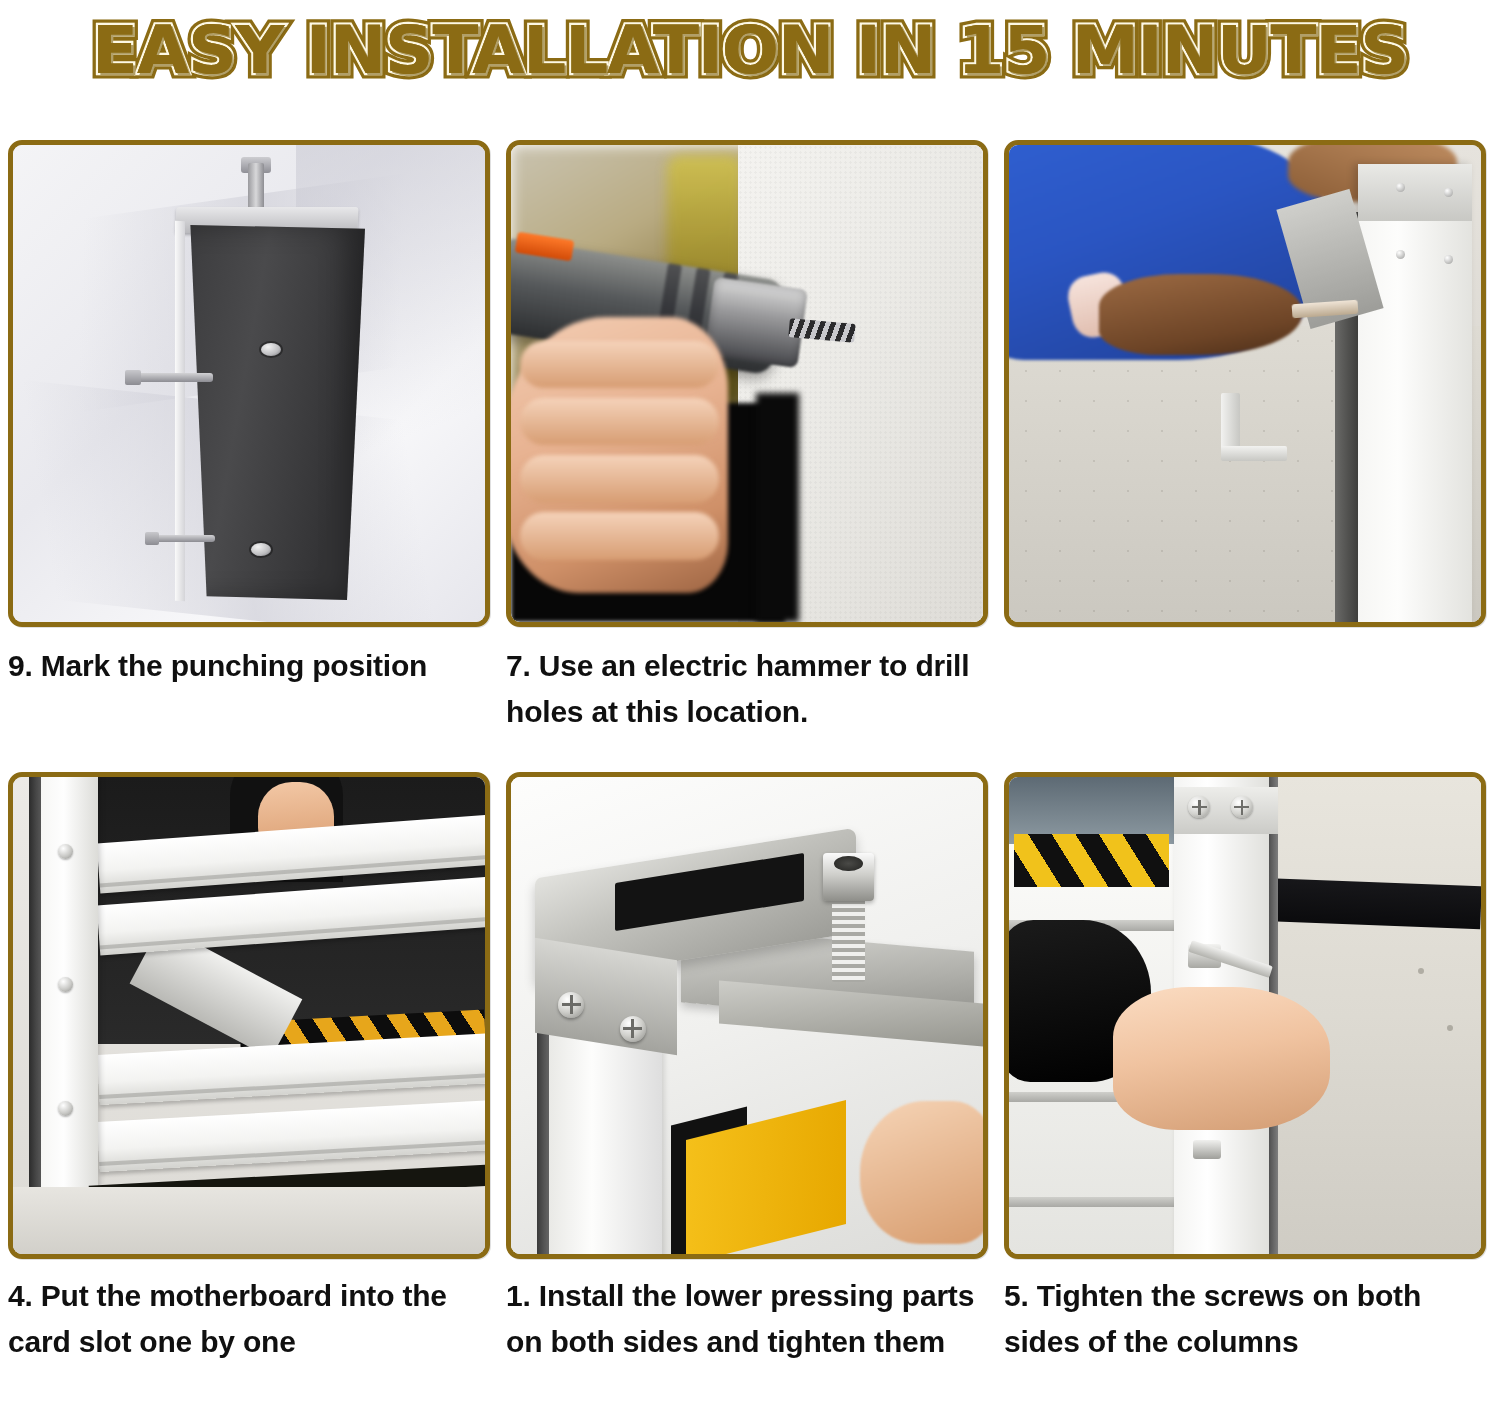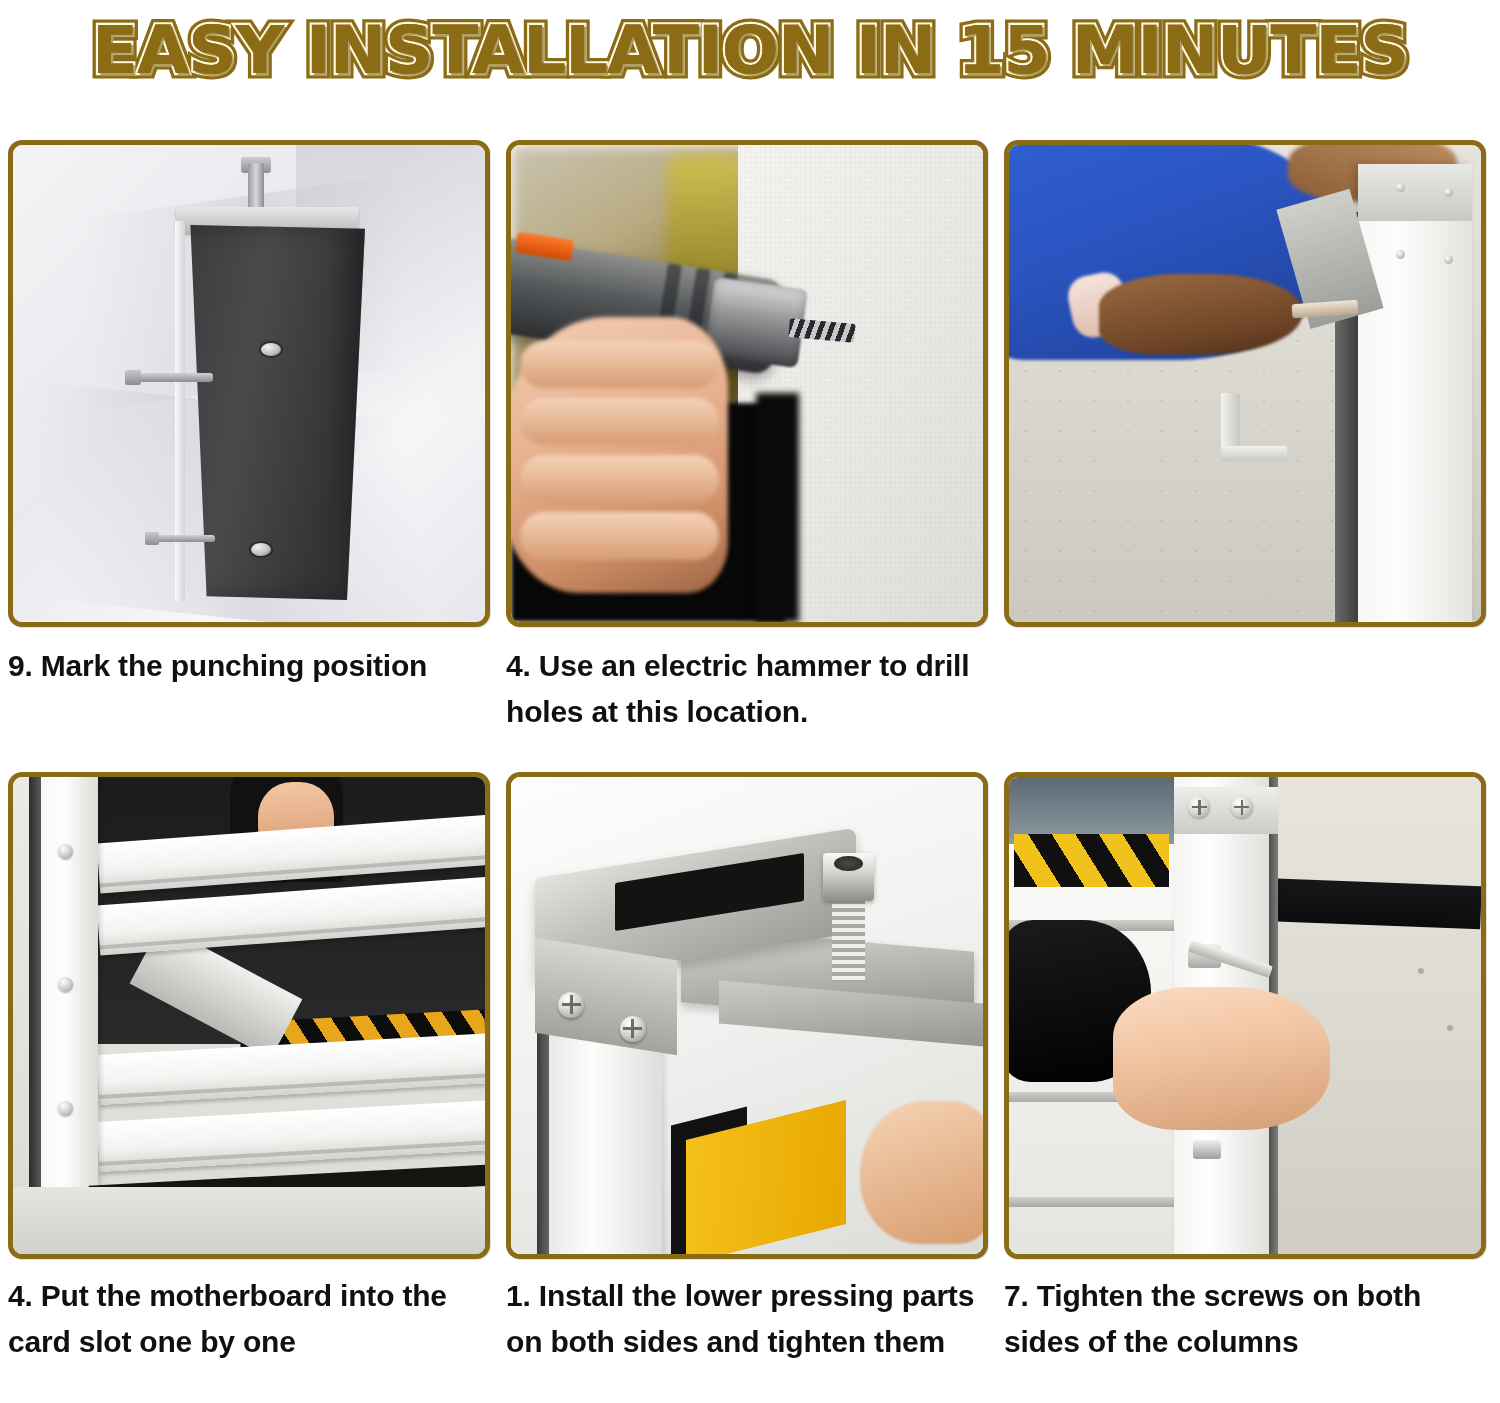--- a/index.html
+++ b/index.html
@@ -387,21 +387,21 @@
           <div class="orange"></div>
           <div class="chuck"></div>
           <div class="bit"></div>
           <div class="hand"></div>
           <div class="finger f1"></div>
           <div class="finger f2"></div>
           <div class="finger f3"></div>
           <div class="finger f4"></div>
         </div>
       </div>
-      <div class="caption">4. Use an electric hammer to drill holes at this location.</div>
+      <div class="caption">7. Use an electric hammer to drill holes at this location.</div>
     </div>
 
     <div class="cell r1">
       <div class="frame">
         <div class="photo p3">
           <div class="floor">
               <div class="floorSpeck"></div>
             </div>
           <div class="shirt"></div>
           <div class="cuff"></div>
@@ -497,17 +497,17 @@
           <div class="ph" style="left:47%; top:4%"></div>
           <div class="sleeve"></div>
           <div class="hand"></div>
           <div class="hexBolt"></div>
           <div class="hexKey"></div>
           <div class="lowBolt"></div>
           <div class="floorDot" style="right:12%; top:40%"></div>
           <div class="floorDot" style="right:6%; top:52%"></div>
         </div>
       </div>
-      <div class="caption">7. Tighten the screws on both sides of the columns</div>
+      <div class="caption">5. Tighten the screws on both sides of the columns</div>
     </div>
 
   </div>
 </div>
 
 </body></html>

